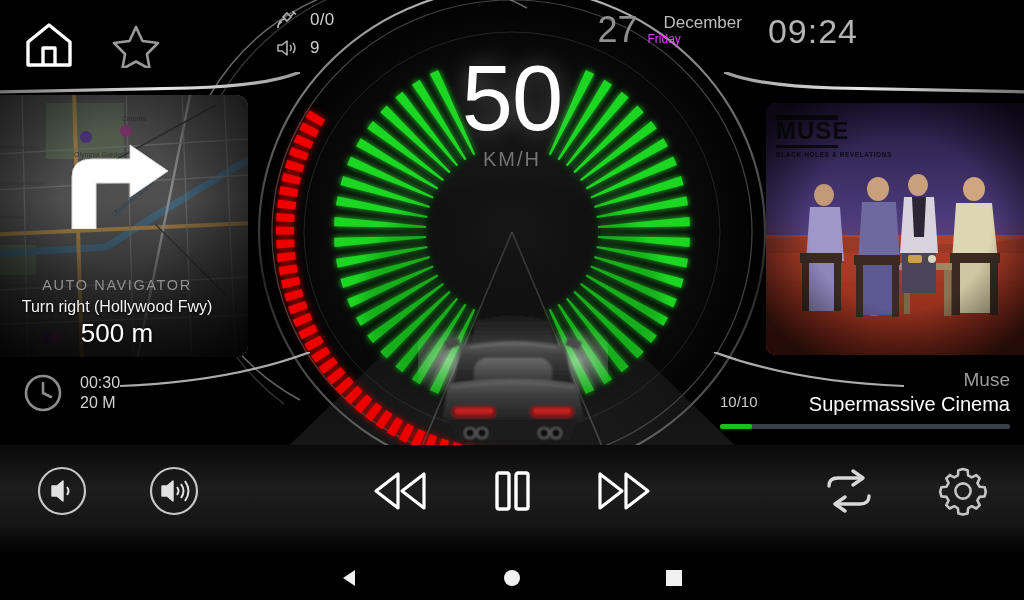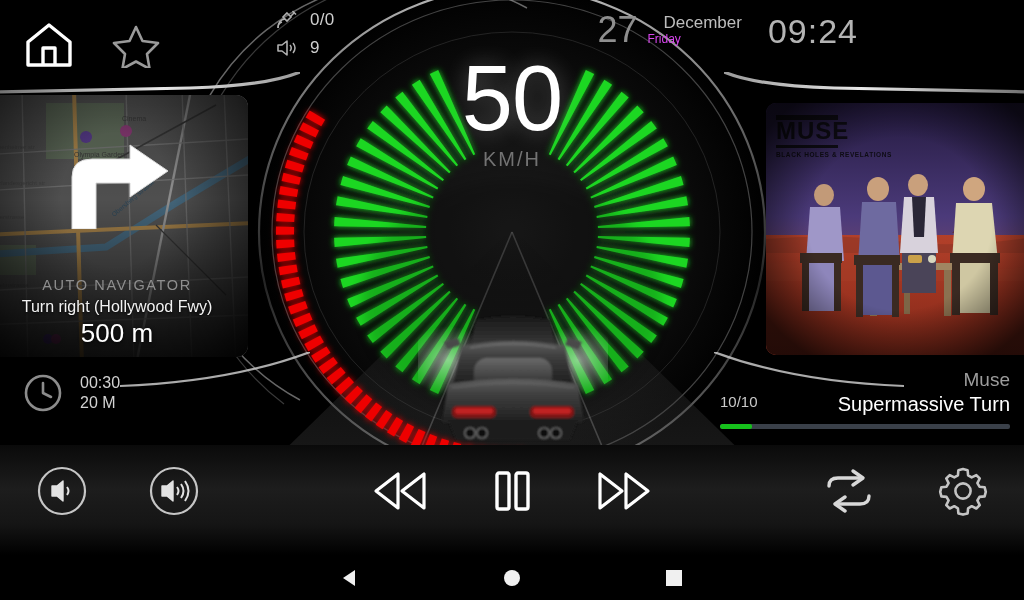--- a/index.html
+++ b/index.html
@@ -463,21 +463,21 @@
     <path d="M310 20 L110 16 Q34 14 0 0" fill="none" stroke="url(#swR)" stroke-width="3.2" stroke-linecap="round"></path>
   </svg>
   <svg class="swoosh" style="right:120px; top:352px;" width="190" height="40" viewBox="0 0 190 40">
     <path d="M190 34 Q80 30 0 0" fill="none" stroke="#c9c9c9" stroke-width="2.2" stroke-linecap="round" opacity=".85"></path>
   </svg>
 
   <div id="media-info">
     <div id="artist">Muse</div>
     <div id="track-line">
       <span id="track-count">10/10</span>
-      <span id="track-name">Supermassive Turn</span>
+      <span id="track-name">Supermassive Cinema</span>
     </div>
     <div id="prog-track">
       <div id="prog-fill" style="width: 11%;"></div>
     </div>
   </div>
 
   <div class="topbar">
     <svg class="ico-btn" id="home-btn" viewBox="0 0 50 46">
       <path d="M4 20 L25 3 L46 20 L46 43 L4 43 Z" fill="none" stroke="#ffffff" stroke-width="3.4" stroke-linejoin="round"></path>
       <path d="M19 43 L19 26 L31 26 L31 43" fill="none" stroke="#ffffff" stroke-width="3.4" stroke-linejoin="round"></path>

